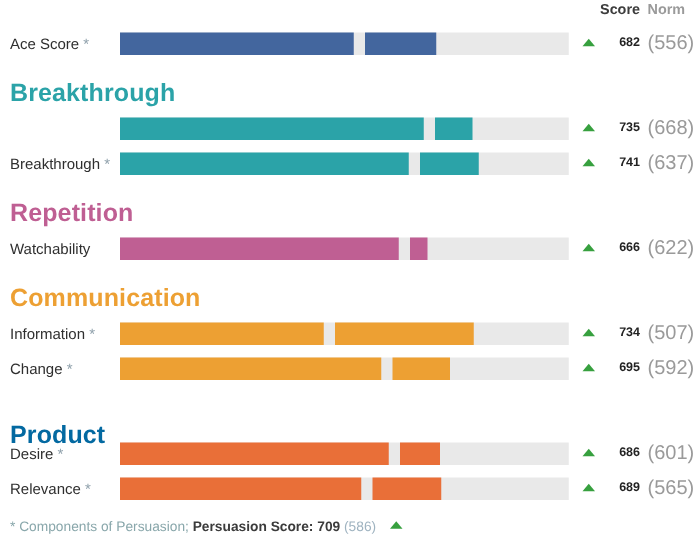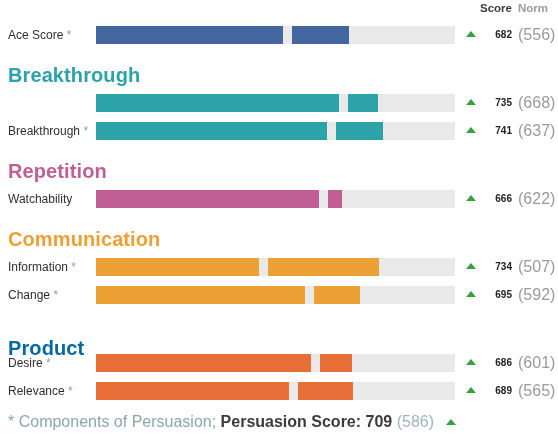--- a/index.html
+++ b/index.html
@@ -137,21 +137,21 @@
     white-space: nowrap;
   }
 
   
   .footer {
     position: absolute;
     left: 8px;
     top: 414px;
     height: 16px;
     line-height: 16px;
-    font-size: 16px;
+    font-size: 11px;
     white-space: nowrap;
   }
   .footer .foot-comp {
     color: #89a7ab;
   }
   .footer .foot-label {
     color: #3b3b3b;
     font-weight: bold;
   }
   .footer .foot-norm {

